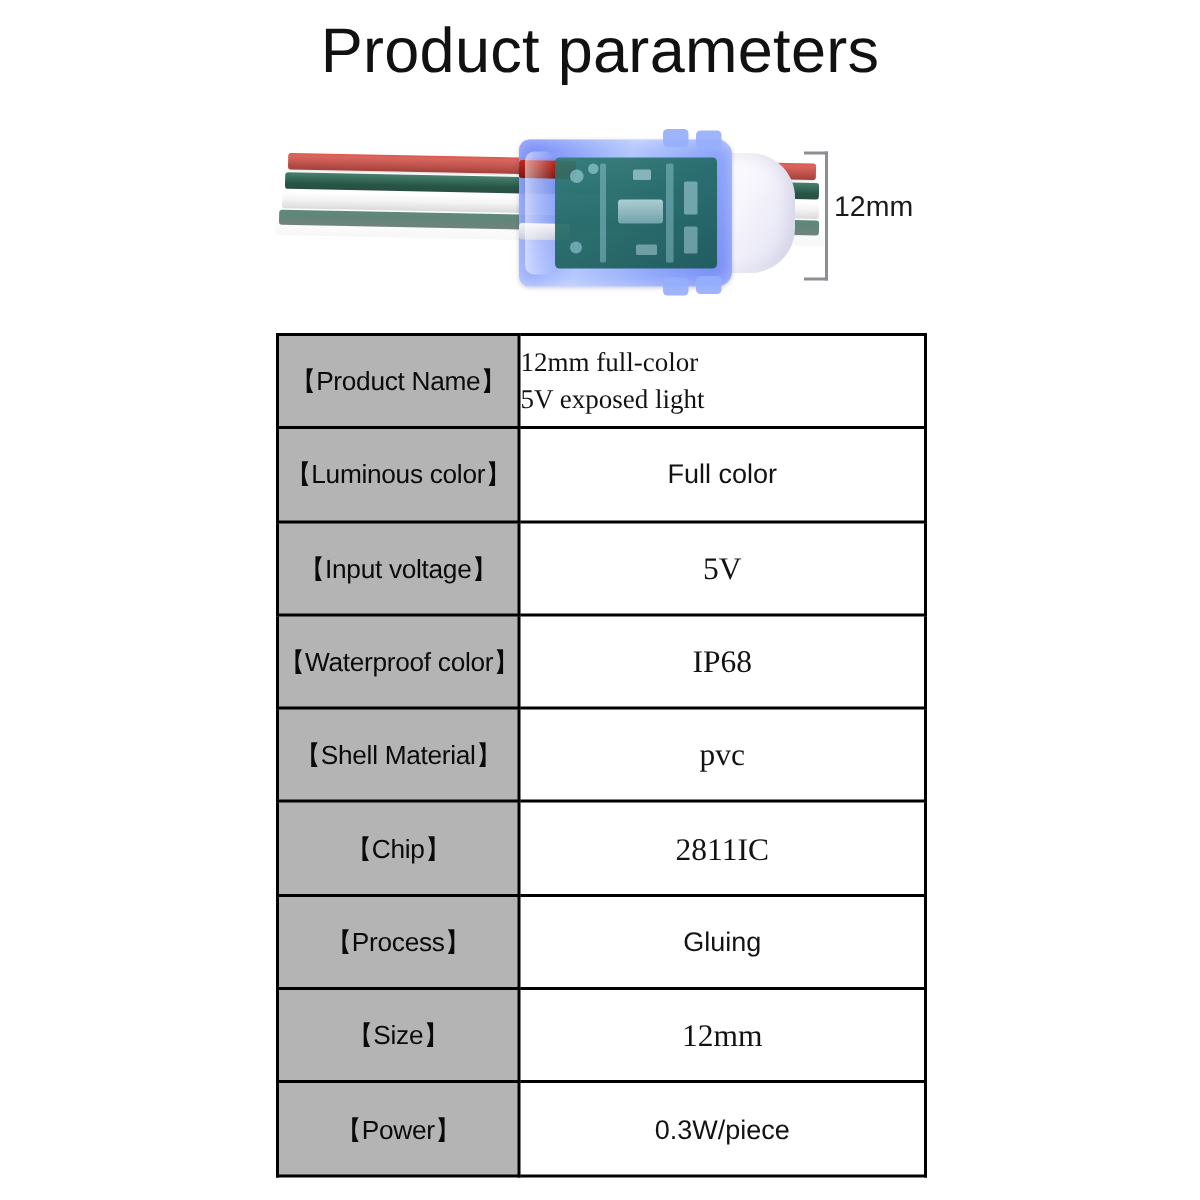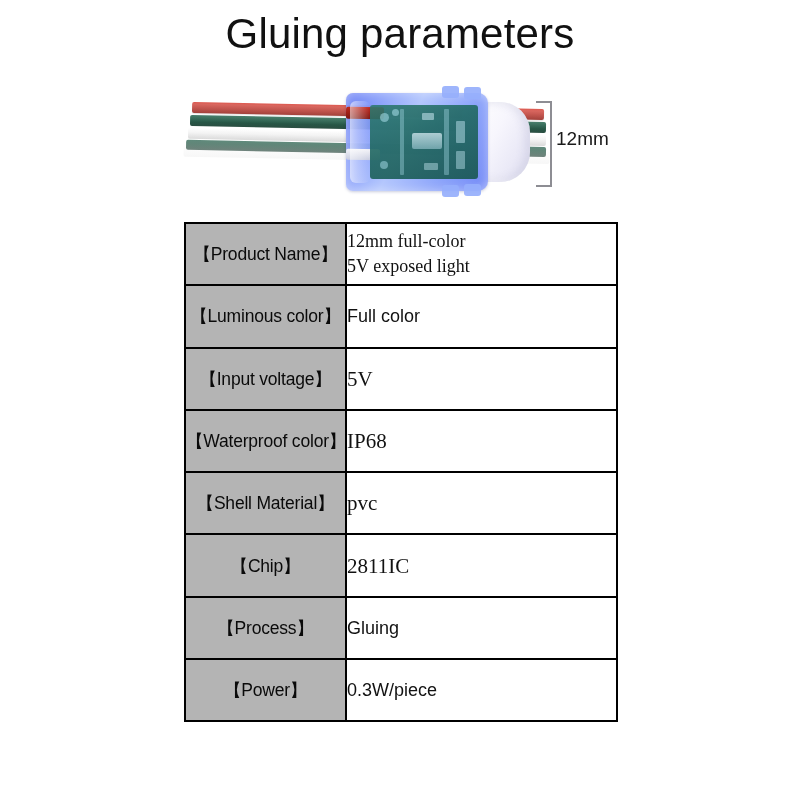--- a/index.html
+++ b/index.html
@@ -260,42 +260,42 @@
     font-family: "Liberation Sans", sans-serif;
     font-size: 17.5px;
     line-height: 22px;
     color: #0a0a0a;
     white-space: nowrap;
     letter-spacing: -0.2px;
   }
   td.spec-value {
     width: 269px;
     background: #ffffff;
-    text-align: left;
+    text-align: center;
     font-family: "Liberation Sans", sans-serif;
     font-size: 18px;
     line-height: 24px;
     color: #121212;
   }
   td.spec-value.serif {
     font-family: "Liberation Serif", serif;
     font-size: 21px;
     border-radius: 17px;
   }
   td.spec-value.two-line {
     text-align: left;
     padding-left: 48px;
     line-height: 25px;
   }
   .value-line { display: block; font-family: Liberation Serif, serif; }
 </style>
 </head>
 <body>
 
-<div id="page-title">Gluing parameters</div>
+<div id="page-title">Product parameters</div>
 
 <div id="product-figure">
 
   <div class="wire" id="wire-red"></div>
   <div class="wire" id="wire-green-upper"></div>
   <div class="wire" id="wire-white"></div>
   <div class="wire" id="wire-green-lower"></div>
   <div class="wire" id="wire-sheath"></div>
 
   <div id="led-dome-neck"></div>
@@ -357,17 +357,21 @@
       </tr>
       <tr>
         <td class="spec-label">【Chip】</td>
         <td class="spec-value serif">2811IC</td>
       </tr>
       <tr>
         <td class="spec-label">【Process】</td>
         <td class="spec-value">Gluing</td>
       </tr>
       <tr>
+        <td class="spec-label">【Size】</td>
+        <td class="spec-value serif">12mm</td>
+      </tr>
+      <tr>
         <td class="spec-label">【Power】</td>
         <td class="spec-value">0.3W/piece</td>
       </tr>
     </tbody>
 </table>
 
 </body></html>

